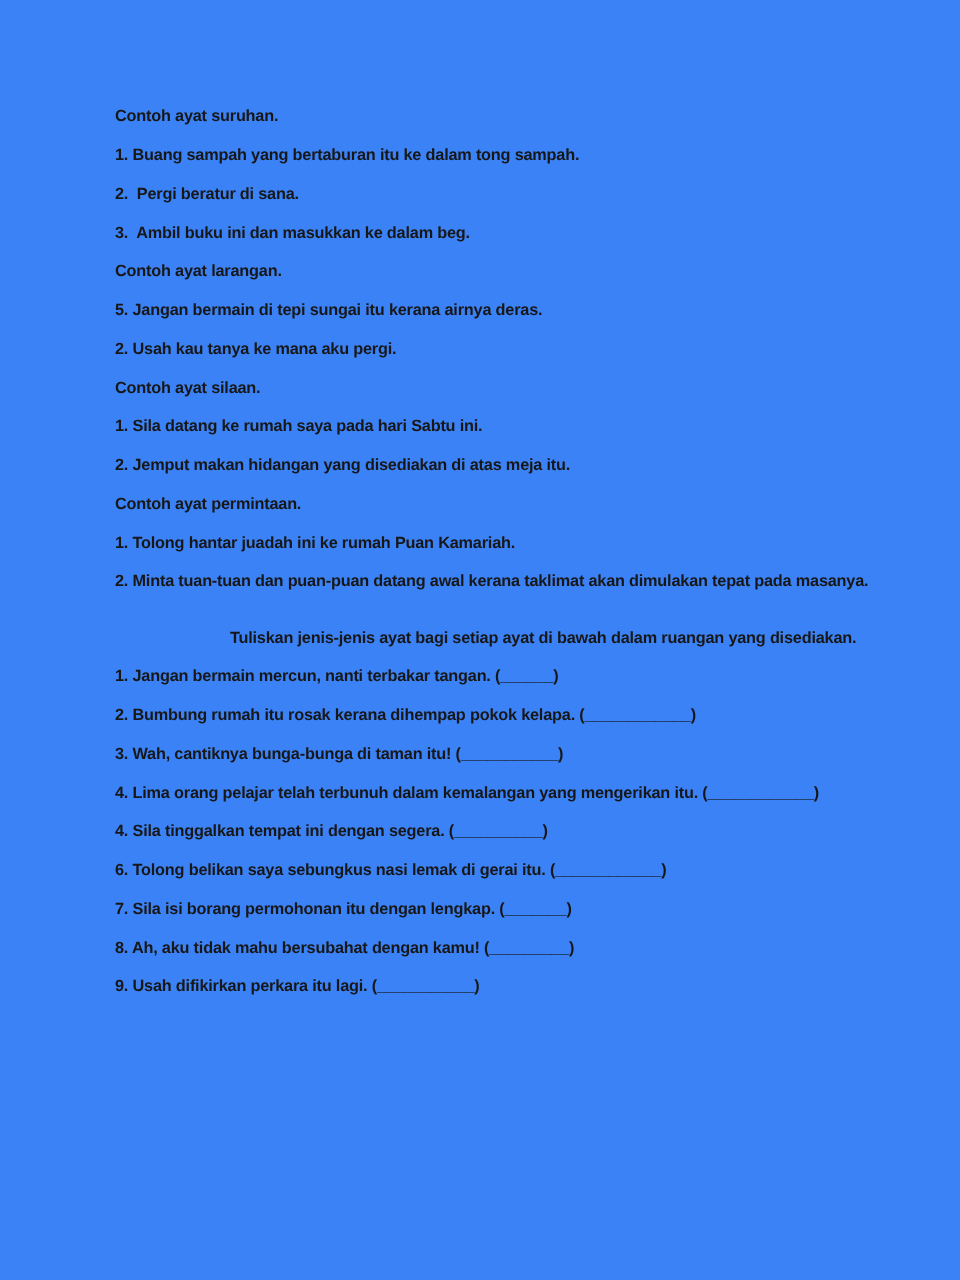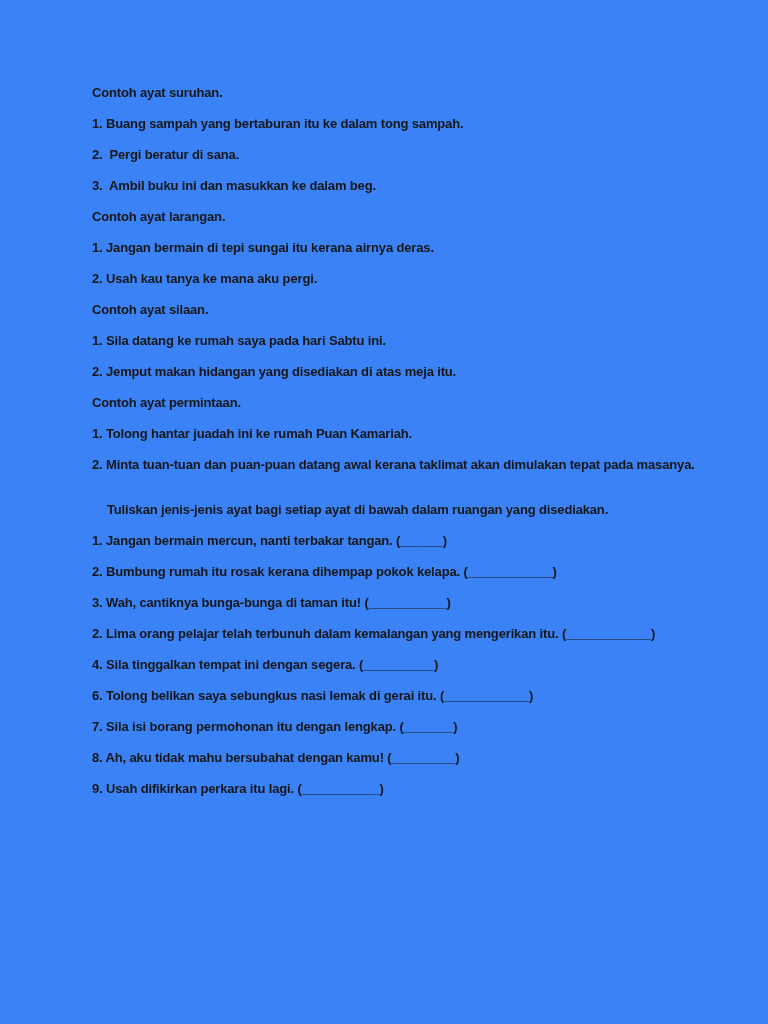--- a/index.html
+++ b/index.html
@@ -21,52 +21,52 @@
     font-family: "Liberation Sans", sans-serif;
     font-weight: 700;
     font-size: 13px;
     line-height: 14px;
     color: #171717;
     letter-spacing: -0.15px;
     margin-bottom: 17px;
     white-space: pre-wrap;
   }
   .indent { margin-left: 15px; }
-  .gap-before { margin-top: 31px; }
+  .gap-before { margin-top: 31px; text-align: center; }
 </style>
 </head>
 <body>
 
 <div class="page">
   <div class="content">
 
     <p class="line">Contoh ayat suruhan.</p>
     <p class="line">1. Buang sampah yang bertaburan itu ke dalam tong sampah.</p>
     <p class="line">2.  Pergi beratur di sana.</p>
     <p class="line">3.  Ambil buku ini dan masukkan ke dalam beg.</p>
 
     <p class="line">Contoh ayat larangan.</p>
-    <p class="line">1. Jangan bermain di tepi sungai itu kerana airnya deras.</p>
+    <p class="line">5. Jangan bermain di tepi sungai itu kerana airnya deras.</p>
     <p class="line">2. Usah kau tanya ke mana aku pergi.</p>
 
     <p class="line">Contoh ayat silaan.</p>
     <p class="line">1. Sila datang ke rumah saya pada hari Sabtu ini.</p>
     <p class="line">2. Jemput makan hidangan yang disediakan di atas meja itu.</p>
 
     <p class="line">Contoh ayat permintaan.</p>
     <p class="line">1. Tolong hantar juadah ini ke rumah Puan Kamariah.</p>
     <p class="line">2. Minta tuan-tuan dan puan-puan datang awal kerana taklimat akan dimulakan tepat pada masanya.</p>
 
 
     <p class="line indent gap-before">Tuliskan jenis-jenis ayat bagi setiap ayat di bawah dalam ruangan yang disediakan.</p>
 
     <p class="line">1. Jangan bermain mercun, nanti terbakar tangan. (______)</p>
     <p class="line">2. Bumbung rumah itu rosak kerana dihempap pokok kelapa. (____________)</p>
     <p class="line">3. Wah, cantiknya bunga-bunga di taman itu! (___________)</p>
-    <p class="line">2. Lima orang pelajar telah terbunuh dalam kemalangan yang mengerikan itu. (____________)</p>
+    <p class="line">4. Lima orang pelajar telah terbunuh dalam kemalangan yang mengerikan itu. (____________)</p>
     <p class="line">4. Sila tinggalkan tempat ini dengan segera. (__________)</p>
     <p class="line">6. Tolong belikan saya sebungkus nasi lemak di gerai itu. (____________)</p>
     <p class="line">7. Sila isi borang permohonan itu dengan lengkap. (_______)</p>
     <p class="line">8. Ah, aku tidak mahu bersubahat dengan kamu! (_________)</p>
     <p class="line">9. Usah difikirkan perkara itu lagi. (___________)</p>
 
   </div>
 </div>
 
 </body></html>

